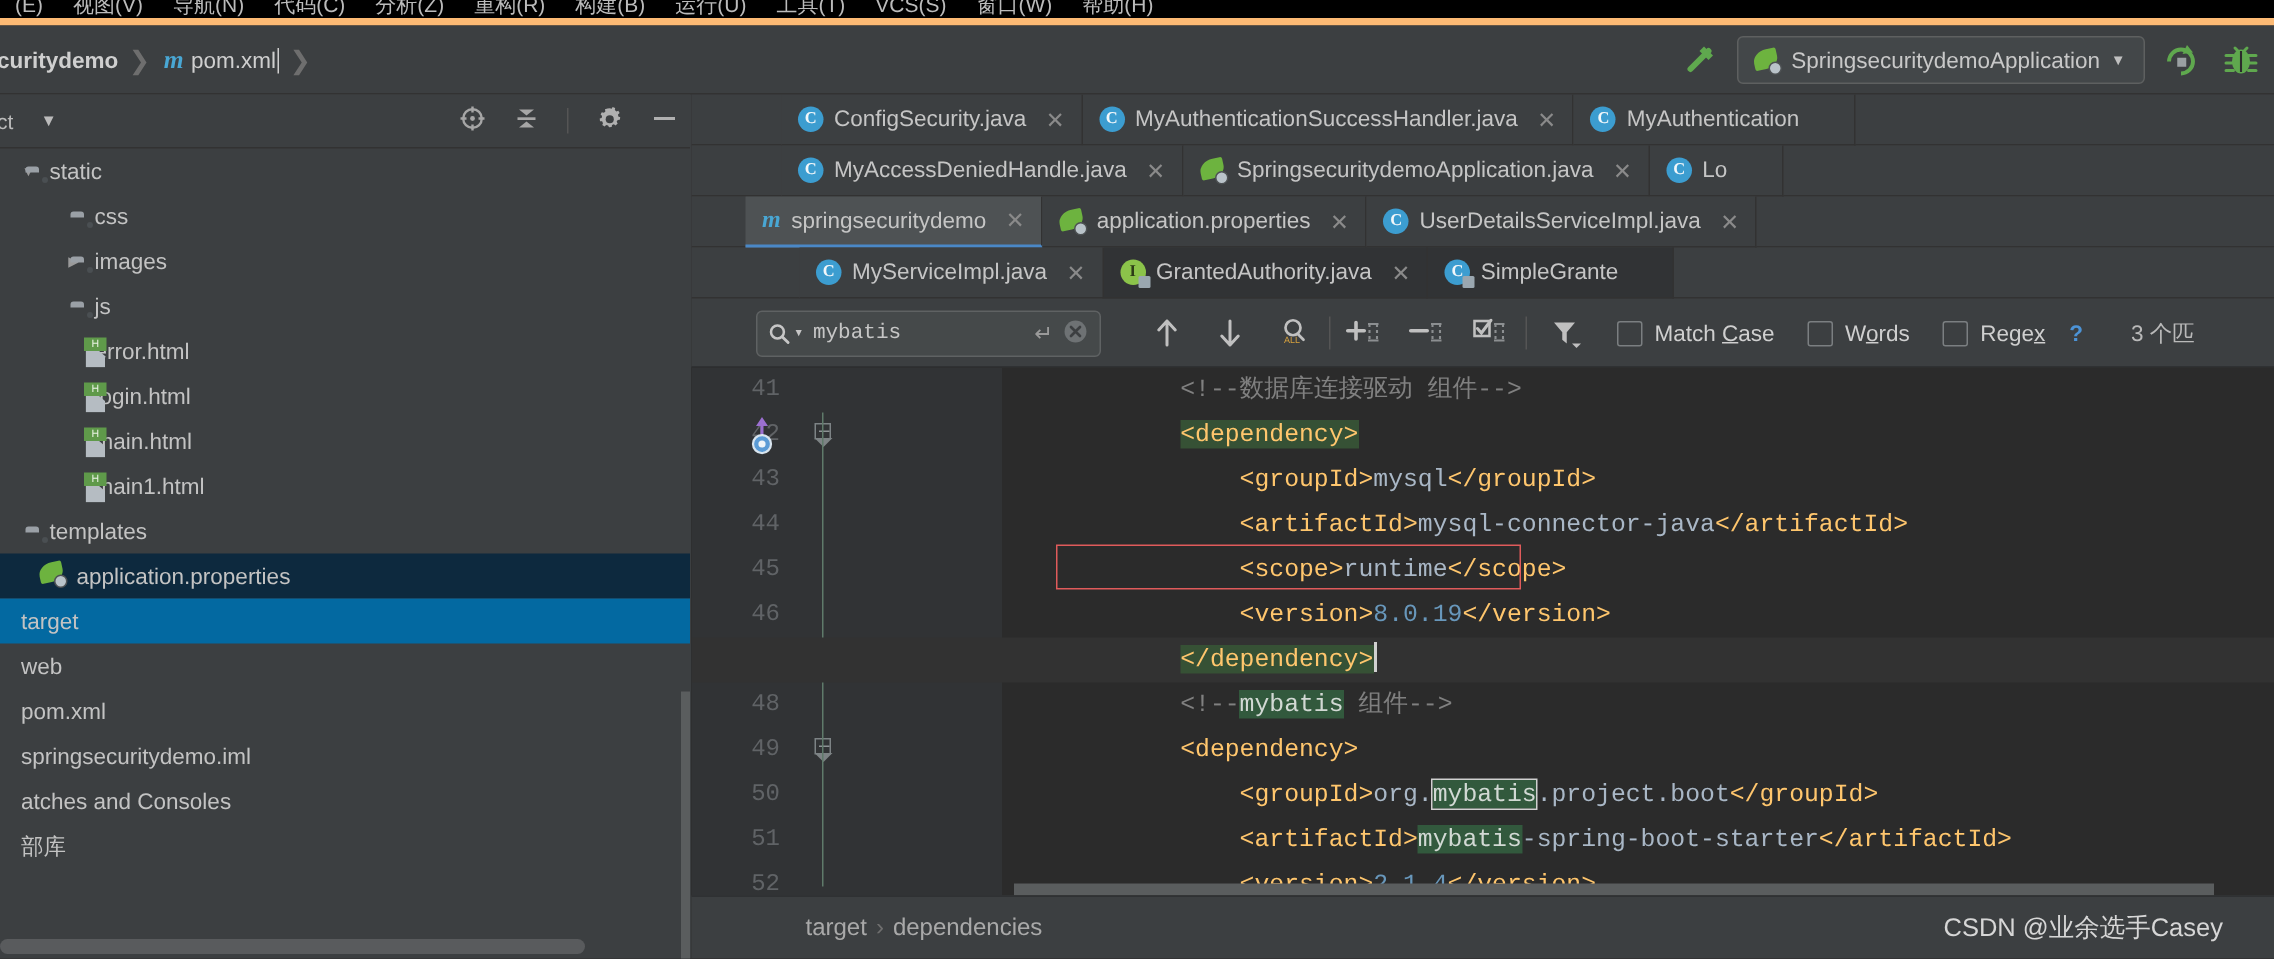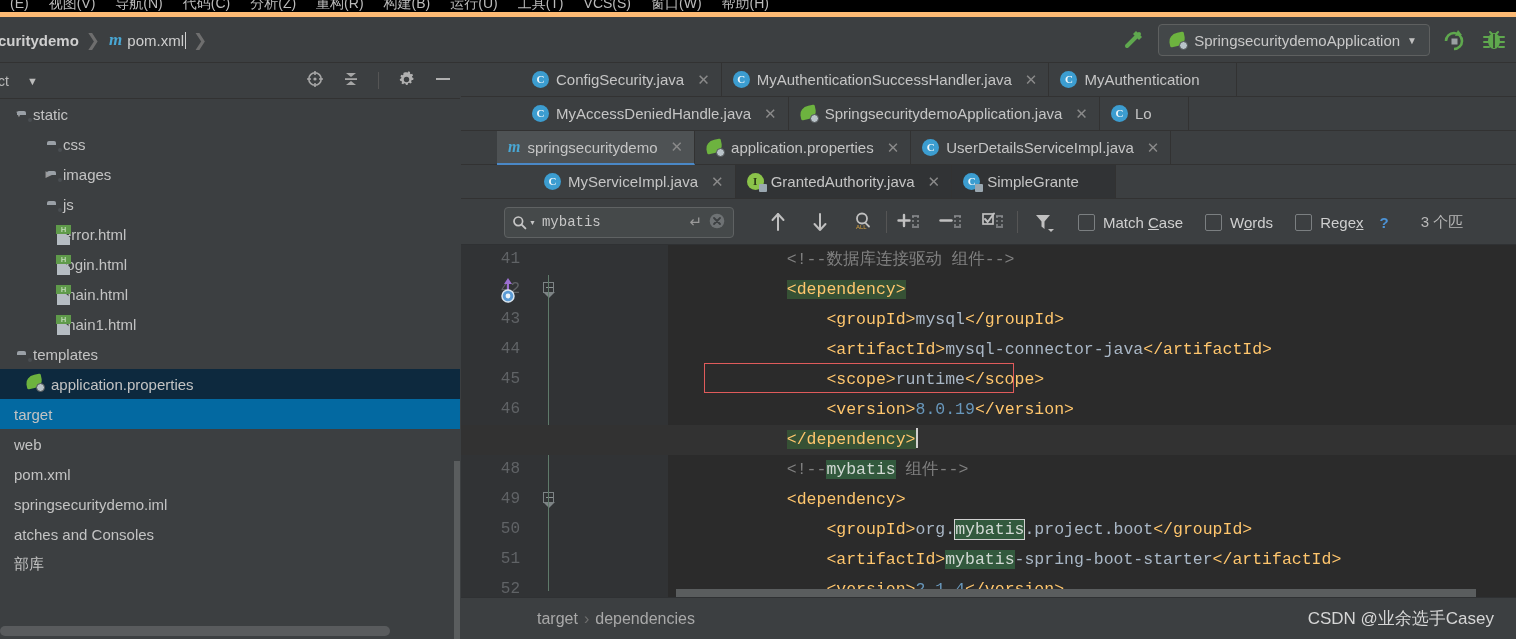--- a/index.html
+++ b/index.html
@@ -185,21 +185,21 @@
 
   .code-hscroll{ position:absolute; left:215px; bottom:0; width:800px; height:8px; background:#5a5d5e;}
 
   
   .botbar{
     position:absolute; left:0; bottom:0; right:0; height:42px; background:#3c3f41;
     display:flex; align-items:center; border-top:1px solid #2f3133;
   }
   .botbar .bc{ margin-left:76px; font-size:16px; color:#a9a9a9; }
   .botbar .bcs{ color:#6f6f6f; padding:0 6px; }
-  .watermark{ position:absolute; right:22px; font-size:17px; color:#d6d6d6; }
+  .watermark{ position:absolute; right:34px; font-size:17px; color:#d6d6d6; }
 </style>
 </head>
 <body>
 
 <div class="app">
 
   <div class="menubar" id="menubar"><span class="mi">(E)</span><span class="mi">视图(V)</span><span class="mi">导航(N)</span><span class="mi">代码(C)</span><span class="mi">分析(Z)</span><span class="mi">重构(R)</span><span class="mi">构建(B)</span><span class="mi">运行(U)</span><span class="mi">工具(T)</span><span class="mi">VCS(S)</span><span class="mi">窗口(W)</span><span class="mi">帮助(H)</span></div>
 
   <div class="navbar">
     <div class="crumbs" id="navcrumbs">

